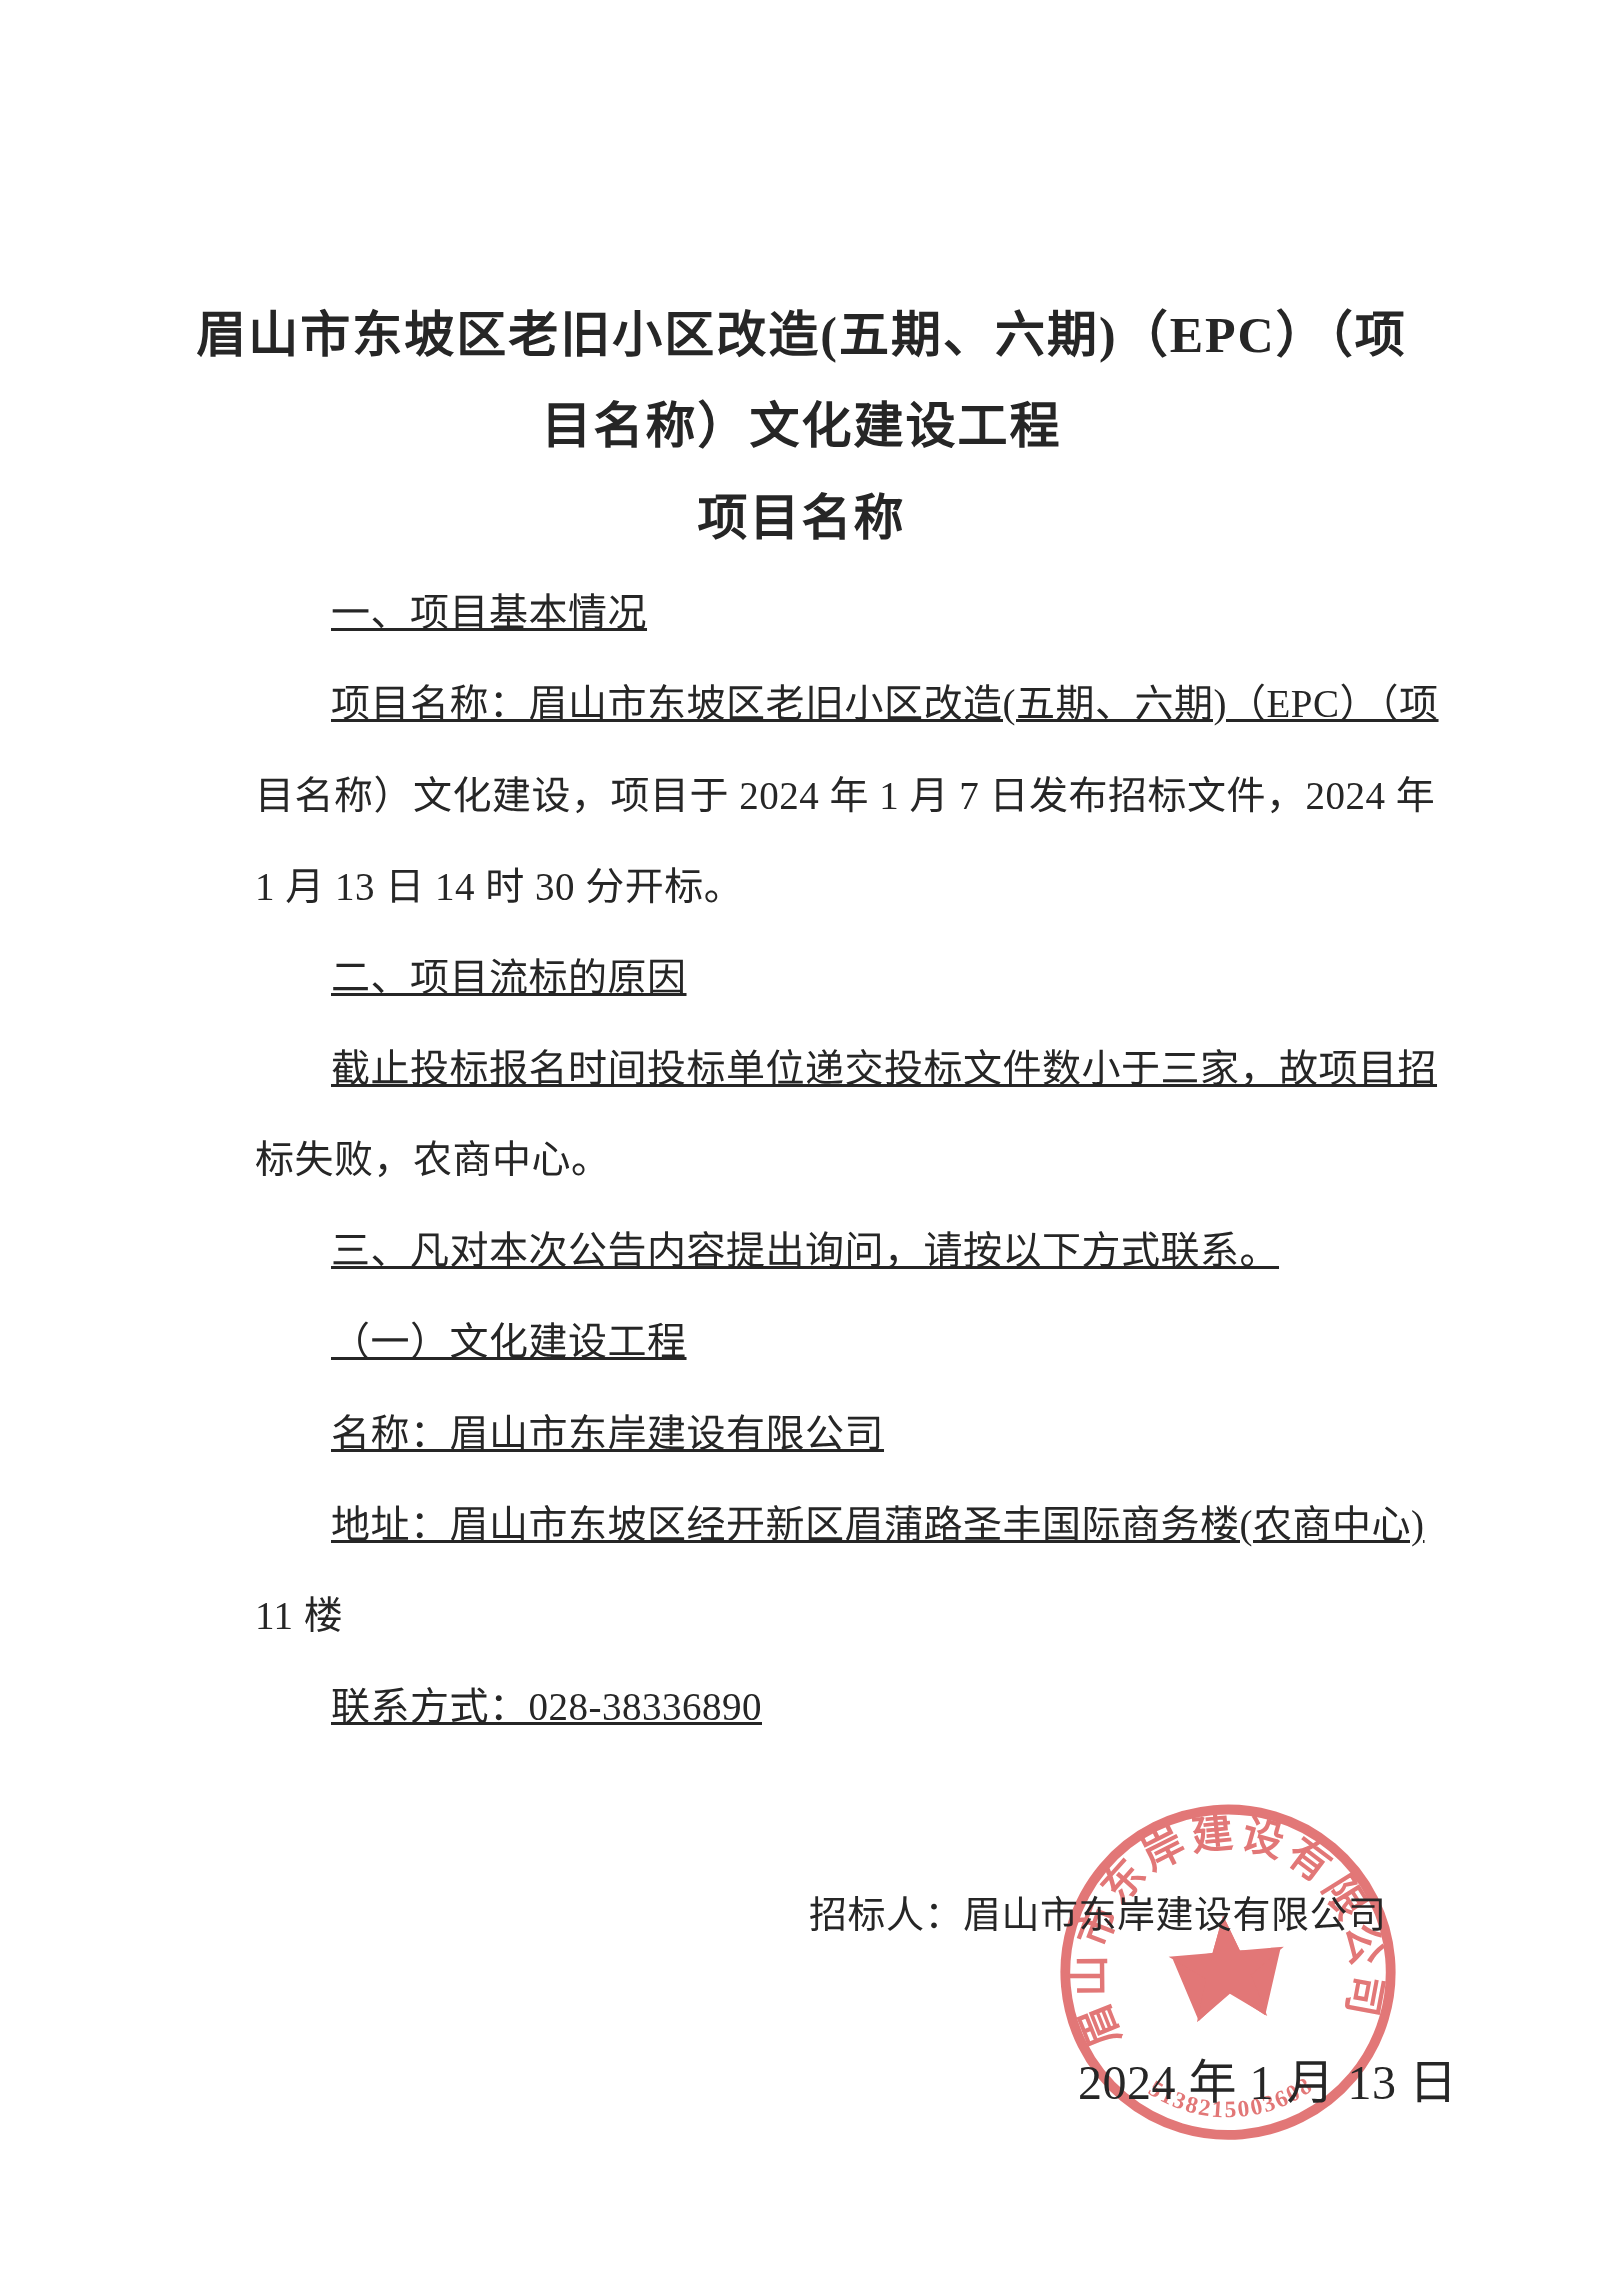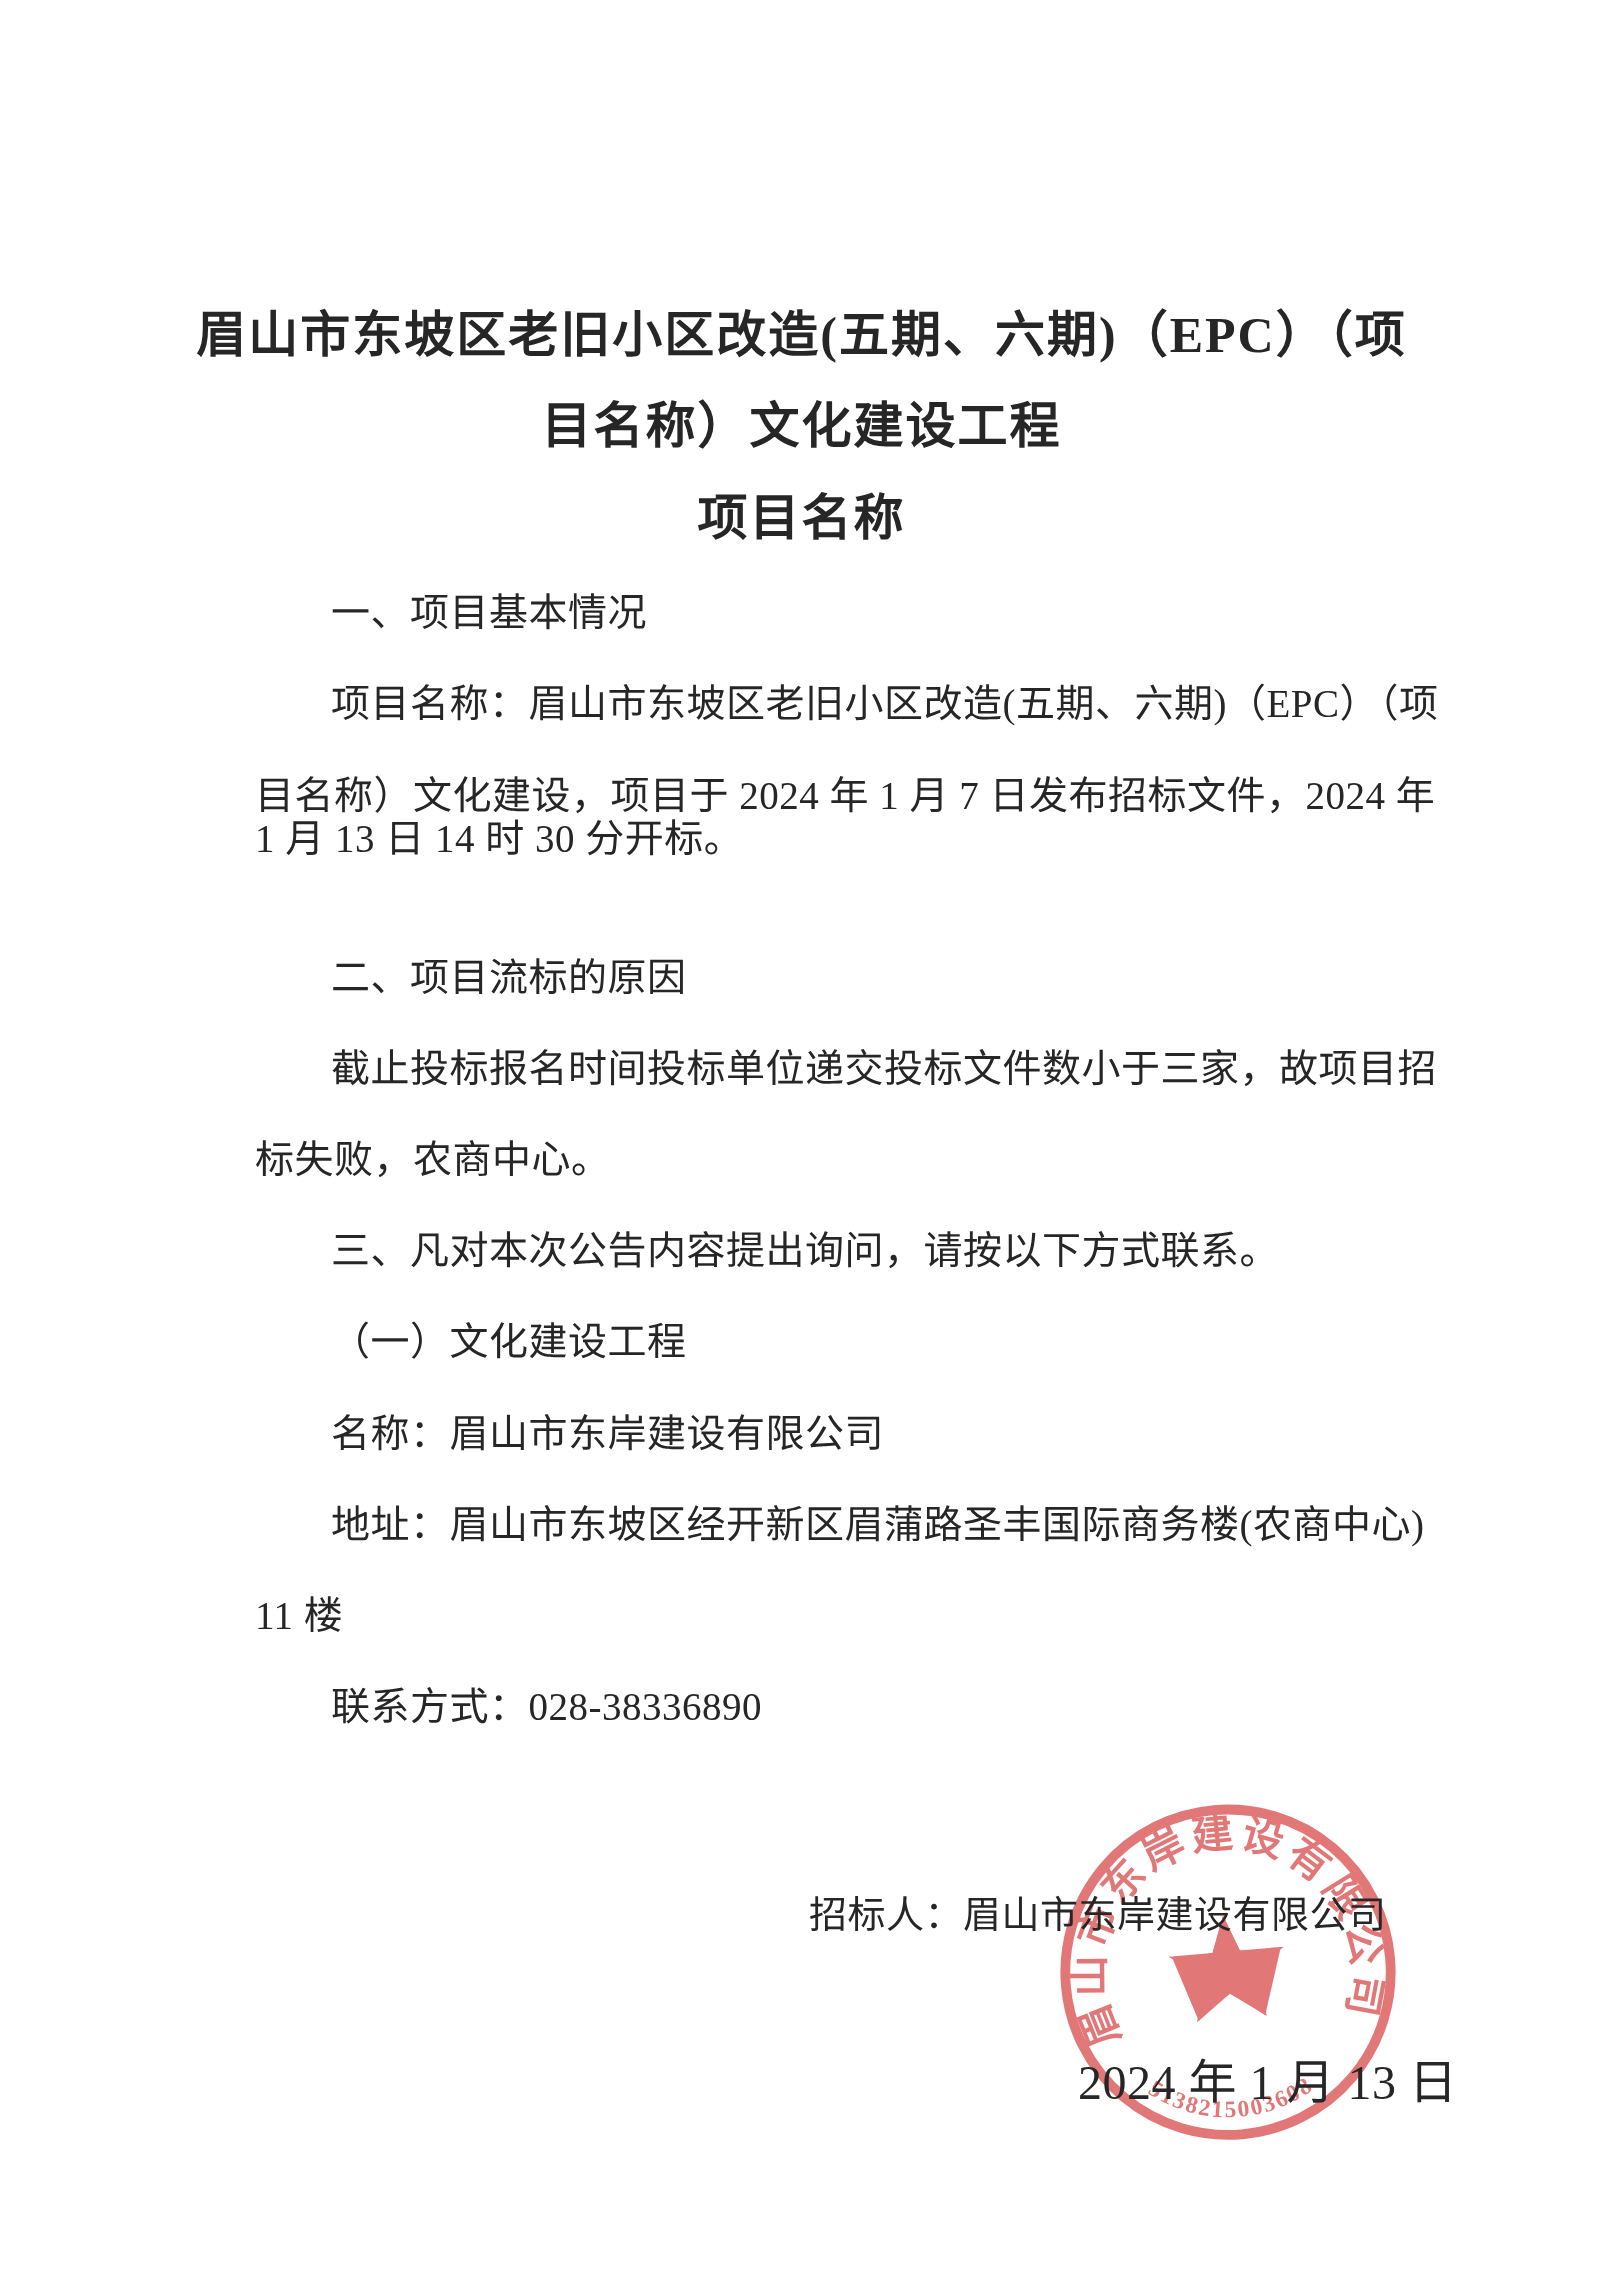--- a/index.html
+++ b/index.html
@@ -24,21 +24,21 @@
     letter-spacing: 2px;
     white-space: nowrap;
   }
   .body-line {
     position: absolute;
     left: 255px;
     font-size: 39px;
     letter-spacing: 0.5px;
     white-space: nowrap;
   }
-  .body-line.indent { padding-left: 76px; }
+  .body-line.indent { padding-left: 76px; text-decoration: underline; }
   .sig-line {
     position: absolute;
     font-size: 38px;
     letter-spacing: 0.5px;
     white-space: nowrap;
     z-index: 3;
   }
   .text-layer { position: relative; z-index: 2; }
   .stamp-layer {
     position: absolute;
@@ -75,21 +75,21 @@
 
   <div class="text-layer">
 
     <div class="title-line" style="top:294px">眉山市东坡区老旧小区改造(五期、六期)（EPC）（项</div>
     <div class="title-line" style="top:385px">目名称）文化建设工程</div>
     <div class="title-line" style="top:477px">项目名称</div>
 
     <div class="body-line indent" style="top:581px">一、项目基本情况</div>
     <div class="body-line indent" style="top:672px">项目名称：眉山市东坡区老旧小区改造(五期、六期)（EPC）（项</div>
     <div class="body-line" style="top:764px">目名称）文化建设，项目于 2024 年 1 月 7 日发布招标文件，2024 年</div>
-    <div class="body-line" style="top:807px">1 月 13 日 14 时 30 分开标。</div>
+    <div class="body-line" style="top:855px">1 月 13 日 14 时 30 分开标。</div>
     <div class="body-line indent" style="top:946px">二、项目流标的原因</div>
     <div class="body-line indent" style="top:1037px">截止投标报名时间投标单位递交投标文件数小于三家，故项目招</div>
     <div class="body-line" style="top:1128px">标失败，农商中心。</div>
     <div class="body-line indent" style="top:1219px">三、凡对本次公告内容提出询问，请按以下方式联系。</div>
     <div class="body-line indent" style="top:1310px">（一）文化建设工程</div>
     <div class="body-line indent" style="top:1402px">名称：眉山市东岸建设有限公司</div>
     <div class="body-line indent" style="top:1493px">地址：眉山市东坡区经开新区眉蒲路圣丰国际商务楼(农商中心)</div>
     <div class="body-line" style="top:1584px">11 楼</div>
     <div class="body-line indent" style="top:1675px">联系方式：028-38336890</div>
 

